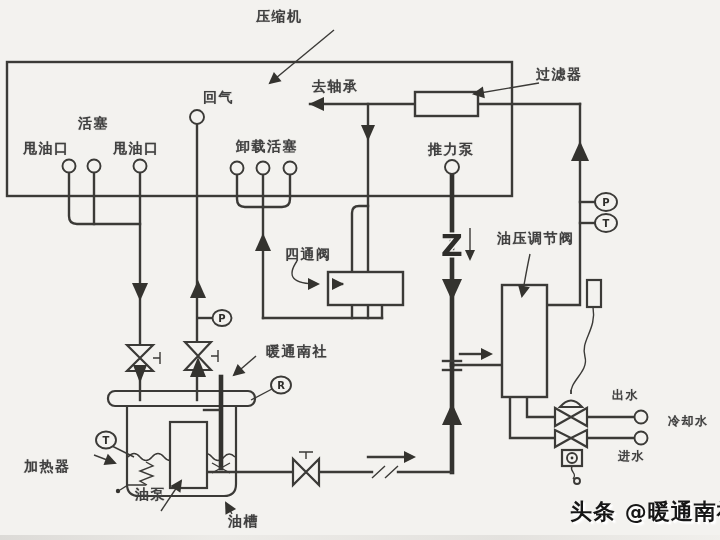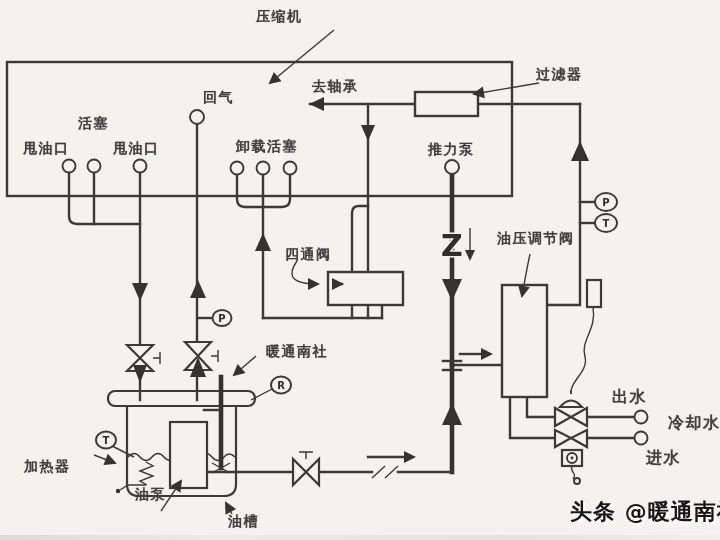--- a/index.html
+++ b/index.html
@@ -25,21 +25,21 @@
   .gauge{fill:#f3f2ef;stroke:#3b3a37;stroke-width:1.9;}
   .glyph{fill:#2e2d2a;font:bold 10px "DejaVu Sans",sans-serif;text-anchor:middle;}
   .zglyph{fill:#2e2d2a;font:bold 30px "DejaVu Sans",sans-serif;text-anchor:middle;
           paint-order:stroke;stroke:#f3f2ef;stroke-width:3px;}
   .lbl{
     position:absolute;color:#404040;font-size:14px;font-weight:bold;
     letter-spacing:1.5px;white-space:nowrap;line-height:1;
     text-shadow:0 0 1px rgba(60,58,54,.35);
     font-family:Liberation Serif, serif;
   }
-  .lbl-sm{font-size:16px;}
+  .lbl-sm{font-size:12px;}
   #watermark{
     position:absolute;left:570px;top:497px;
     font-size:22px;font-weight:bold;letter-spacing:1px;color:#161616;
     text-shadow:2px 2px 0 rgba(255,255,255,.95), 3px 3px 2px rgba(255,255,255,.6);
     white-space:nowrap;
   }
 </style>
 </head>
 <body>
 
@@ -250,17 +250,17 @@
 <div class="lbl" style="left:236px;top:140px">卸载活塞</div>
 <div class="lbl" style="left:428px;top:143px">推力泵</div>
 <div class="lbl" style="left:285px;top:248px">四通阀</div>
 <div class="lbl" style="left:497px;top:232px">油压调节阀</div>
 <div class="lbl" style="left:266px;top:345px">暖通南社</div>
 <div class="lbl" style="left:24px;top:460px">加热器</div>
 <div class="lbl" style="left:135px;top:488px">油泵</div>
 <div class="lbl" style="left:228px;top:515px">油槽</div>
 <div class="lbl lbl-sm" style="left:612px;top:389px">出水</div>
 <div class="lbl lbl-sm" style="left:668px;top:415px">冷却水</div>
-<div class="lbl lbl-sm" style="left:646px;top:450px">进水</div>
+<div class="lbl lbl-sm" style="left:618px;top:450px">进水</div>
 
 <div id="watermark">头条 @暖通南社</div>
 
 </div>
 
 </body></html>

